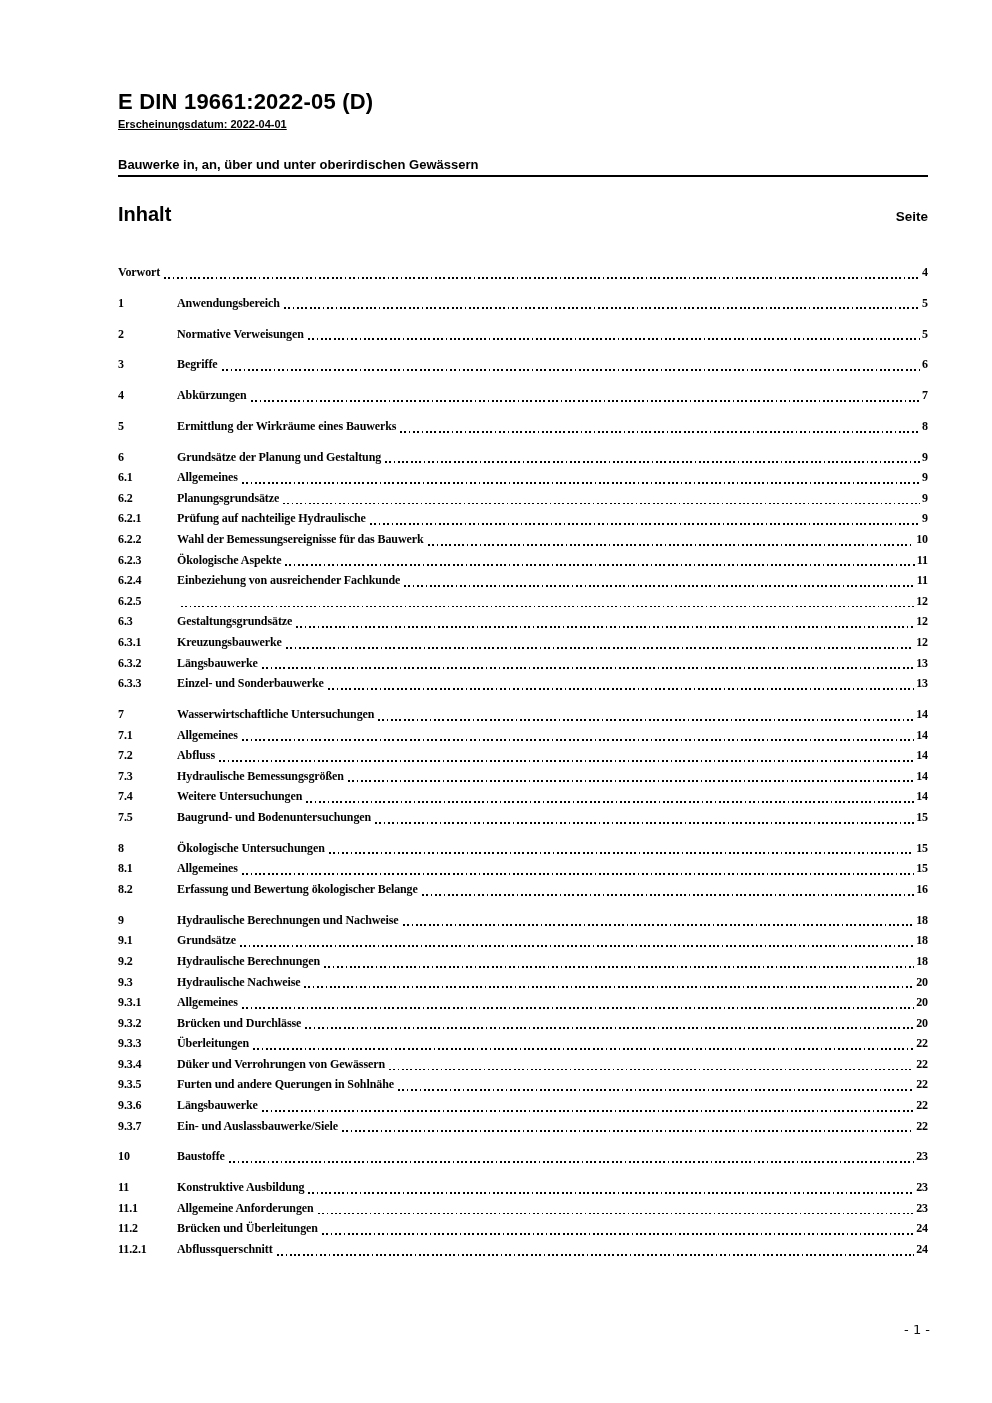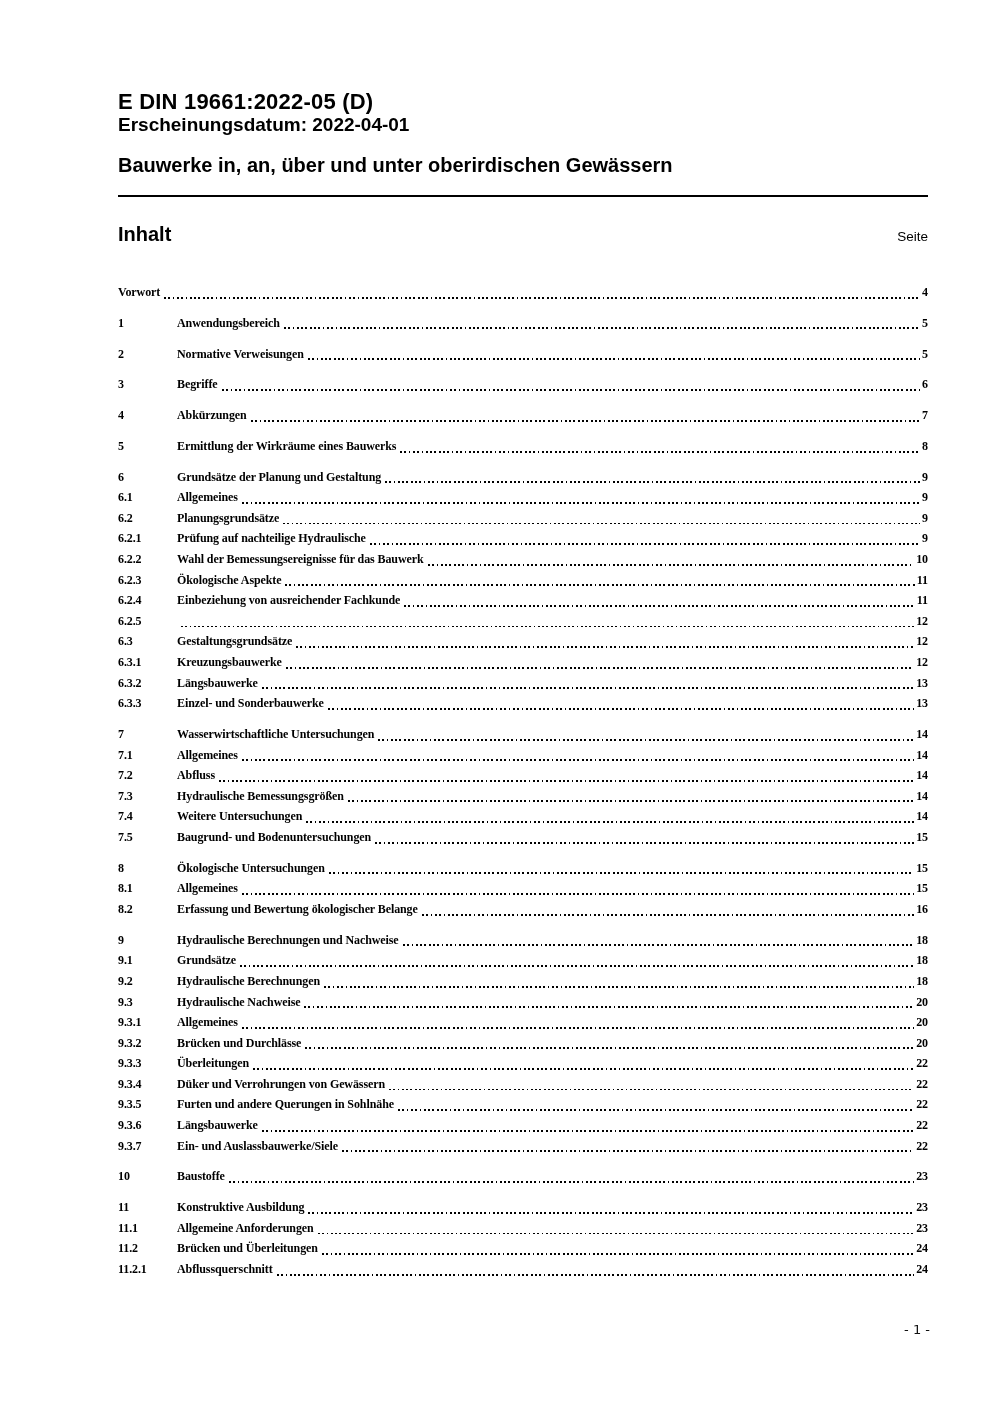--- a/index.html
+++ b/index.html
@@ -20,47 +20,48 @@
   }
   .doc-id {
     margin-top: 88px;
     font-size: 22px;
     font-weight: bold;
     line-height: 28px;
     letter-spacing: 0.2px;
     white-space: nowrap;
   }
   .release {
-    font-size: 19px;
+    font-size: 11px;
     font-weight: bold;
     line-height: 17px;
+    text-decoration: underline;
   }
   .doc-title {
     margin-top: 22px;
-    font-size: 20px;
+    font-size: 13px;
     font-weight: bold;
     line-height: 20px;
-    padding-bottom: 20px;
+    padding-bottom: 0;
     border-bottom: 2px solid #000;
     white-space: nowrap;
   }
   .toc-head {
     display: flex;
     justify-content: space-between;
     align-items: baseline;
     margin-top: 24px;
   }
   .toc-heading {
     font-size: 20px;
     font-weight: bold;
     line-height: 27px;
   }
   .page-label {
     font-size: 13.5px;
-    font-weight: normal;
+    font-weight: bold;
   }
   .toc-list {
     margin-top: 34px;
     font-family: "Liberation Serif", serif;
     font-weight: bold;
     font-size: 12px;
     letter-spacing: -0.1px;
   }
   .toc-group { margin-bottom: 10.2px; }
   .toc-row {

